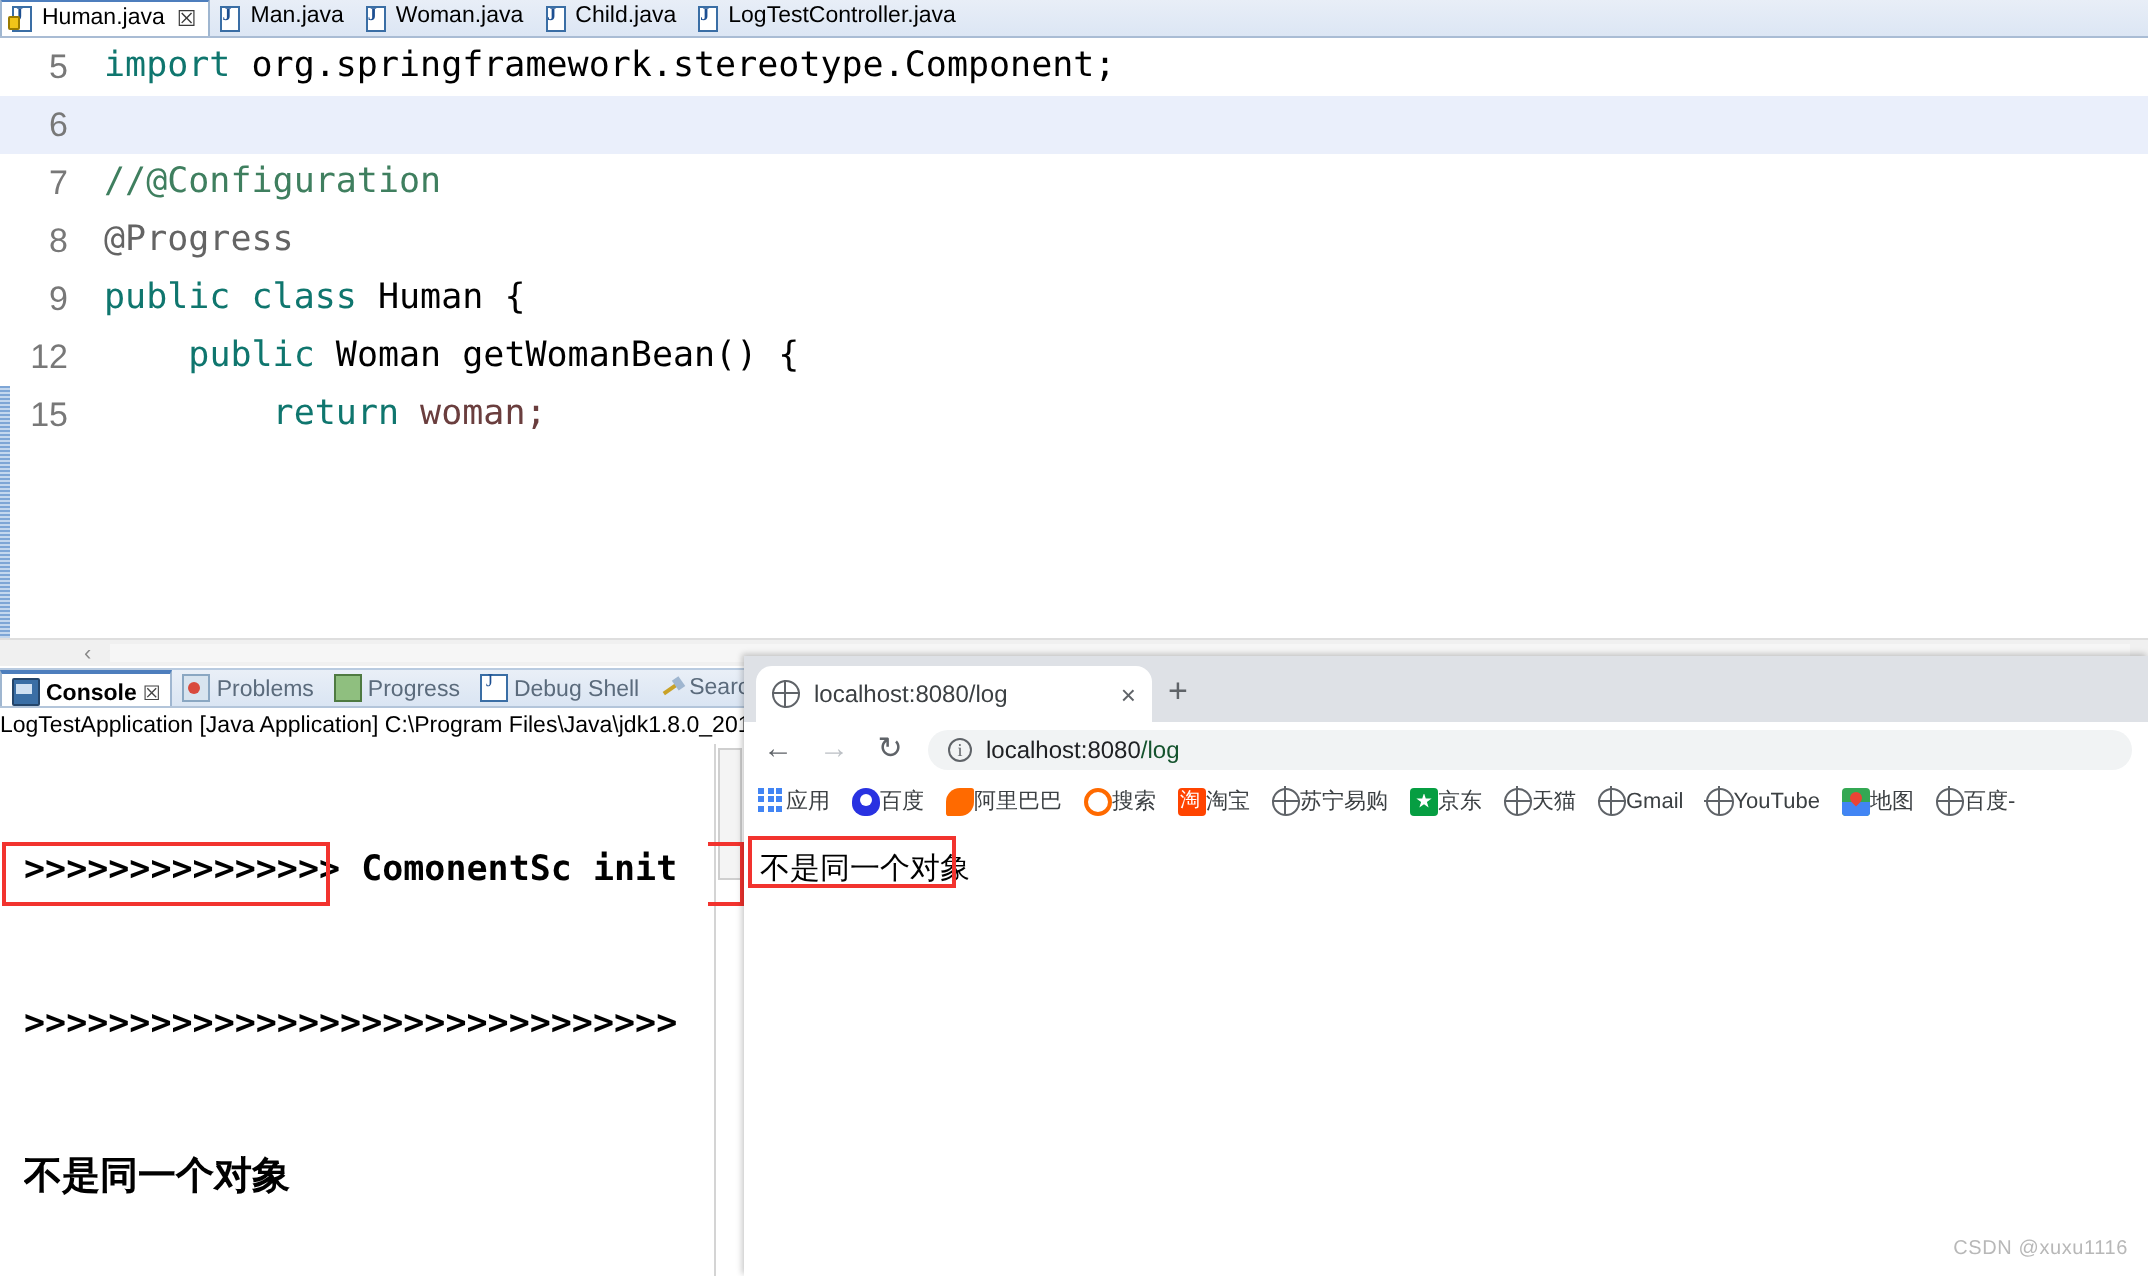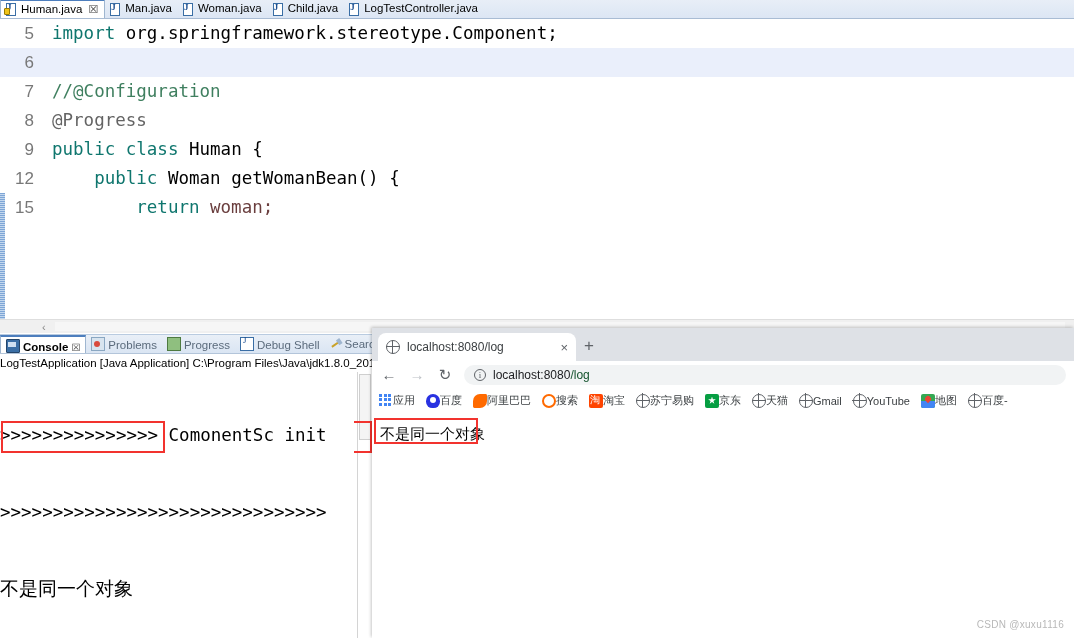--- a/index.html
+++ b/index.html
@@ -239,29 +239,30 @@
     height: 18px;
     line-height: 18px;
     font-size: 11.5px;
     color: #000;
     white-space: nowrap;
     overflow: hidden;
     padding-left: 0px;
   }
   #console-output {
     position: absolute;
-    left: 0; top: 37px;
+    left: 12px; top: 37px;
     width: 388px;
     height: 267px;
     overflow: hidden;
     font-family: "DejaVu Sans Mono", monospace;
     font-size: 17.5px;
     line-height: 25.5px;
     color: #000;
     white-space: pre;
+    font-weight: bold;
   }
   #console-output .cline { height: 25.5px; }
   #console-output .cjk { font-family: "DejaVu Sans", sans-serif; font-size: 19px; }
   #console-vscroll {
     position: absolute;
     right: 0; top: 37px;
     width: 15px; height: 267px;
     background: #ffffff;
     border-left: 1px solid #d4d4d4;
     box-sizing: border-box;

